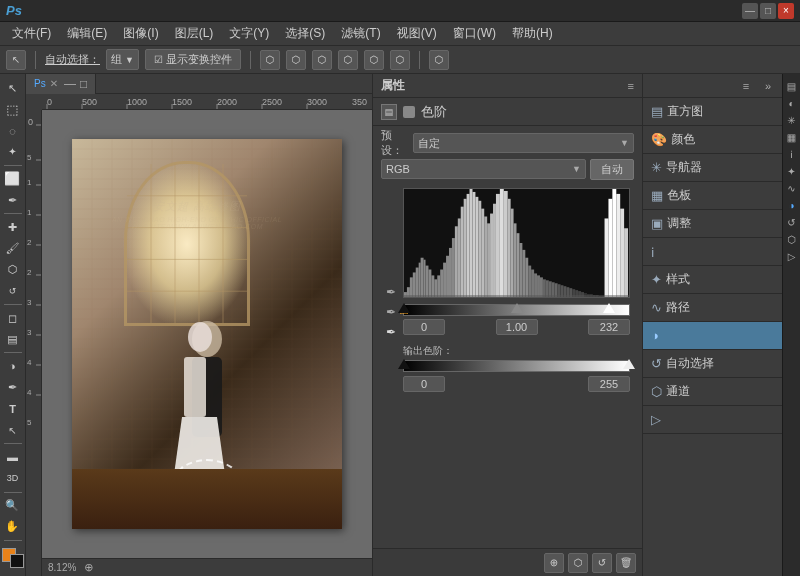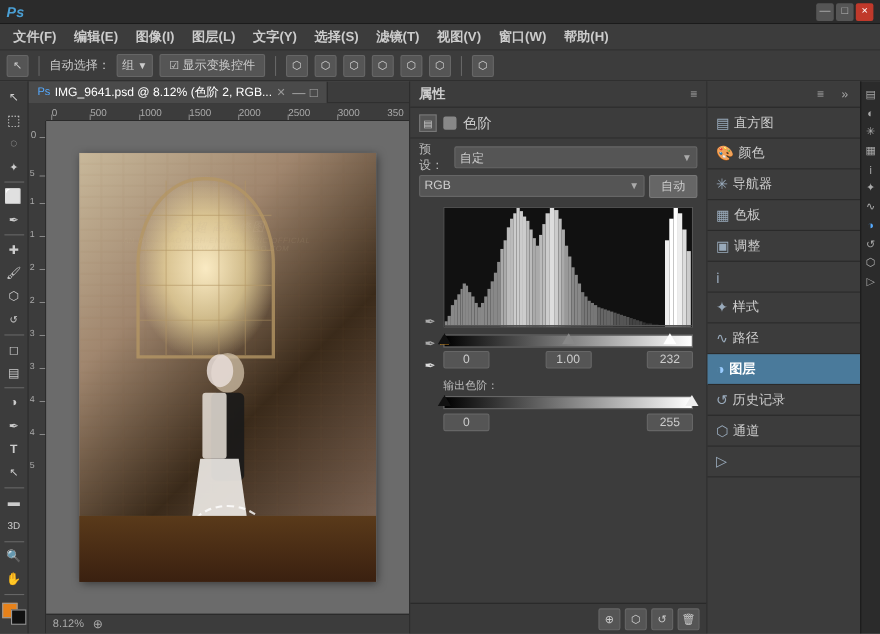--- a/index.html
+++ b/index.html
@@ -30,21 +30,20 @@
     }
     #ps-logo {
       color: #4a9fd4;
       font-weight: bold;
       font-size: 13px;
       font-style: italic;
     }
     .menu-item {
       padding: 2px 6px;
       cursor: pointer;
-      font-weight: bold;
     }
     #titlebar-right {
       display: flex;
       gap: 2px;
       font-size: 11px;
       color: #bbb;
     }
     .win-btn {
       width: 16px; height: 16px;
       display: flex; align-items: center; justify-content: center;
@@ -560,21 +559,21 @@
   <span class="menu-item">选择(S)</span>
   <span class="menu-item">滤镜(T)</span>
   <span class="menu-item">视图(V)</span>
   <span class="menu-item">窗口(W)</span>
   <span class="menu-item">帮助(H)</span>
 </div>
 
 <div id="optionsbar">
   <div class="opt-icon">↖</div>
   <div class="opt-sep"></div>
-  <span style="font-size:11px;color:#ccc;">自动选择：</span>
+  <span style="font-size:11px;color:#ccc;text-decoration:underline;">自动选择：</span>
   <div class="opt-dropdown">
     <span>组</span>
     <span style="font-size:9px;">▼</span>
   </div>
   <div class="opt-btn">
     <span style="font-size:10px;">☑</span>
     <span>显示变换控件</span>
   </div>
   <div class="opt-sep"></div>
   <div class="opt-icon">⬡</div>
@@ -620,21 +619,20 @@
     <div class="color-swatch" style="width:22px;height:22px;position:relative;margin:4px auto;">
       <div class="swatch-fg"></div>
       <div class="swatch-bg"></div>
     </div>
   </div>
 
   <div id="canvas-area">
     <div id="canvas-tabs">
       <div class="canvas-tab active">
         <span style="font-size:10px;color:#5af;">Ps</span>
-        <span style="font-size:11px;">IMG_9641.psd @ 8.12% (色阶 2, RGB...</span>
         <span class="tab-close">✕</span>
         <span style="font-size:12px;margin-left:2px;color:#aaa;cursor:pointer;">—</span>
         <span style="font-size:12px;color:#aaa;cursor:pointer;">□</span>
       </div>
     </div>
 
     <div id="ruler-corner"></div>
 
     <div id="ruler-h">
       <svg width="100%" height="16" style="position:absolute;top:0;left:0;">
@@ -937,25 +935,24 @@
     <div class="rpanel-item">
       <span class="rpanel-icon">✦</span>
       <span class="rpanel-label">样式</span>
     </div>
     <div class="rpanel-item">
       <span class="rpanel-icon">∿</span>
       <span class="rpanel-label">路径</span>
     </div>
     <div class="rpanel-item active" style="background:#4a7a9b;color:#fff;">
       <span class="rpanel-icon" style="color:#9cf;">◑</span>
-      <span class="rpanel-label" style="color:#fff;font-weight:bold;">图层</span>
     </div>
     <div class="rpanel-item">
       <span class="rpanel-icon">↺</span>
-      <span class="rpanel-label">历史记录</span>
+      <span class="rpanel-label">自动选择</span>
     </div>
     <div class="rpanel-item">
       <span class="rpanel-icon">⬡</span>
       <span class="rpanel-label">通道</span>
     </div>
     <div class="rpanel-item">
       <span class="rpanel-icon">▷</span>
     </div>
   </div>
 

